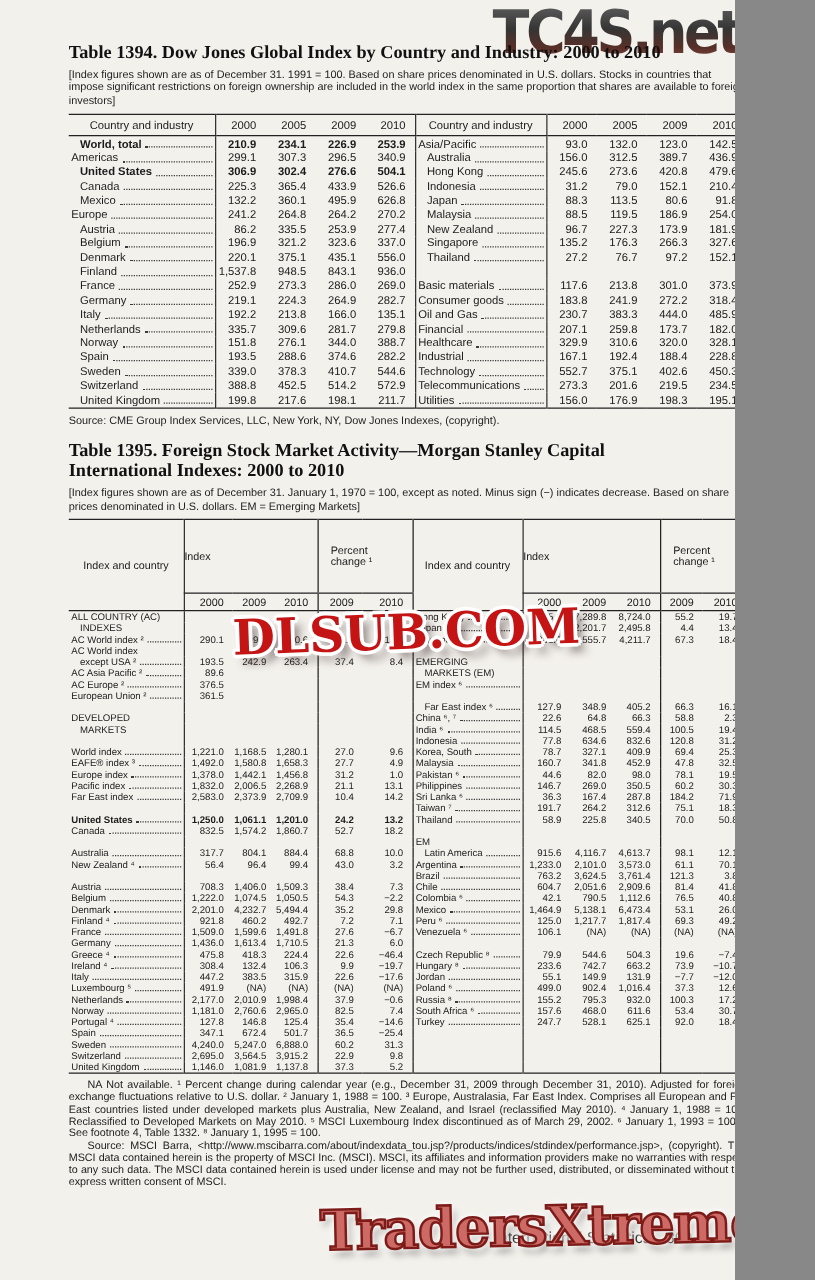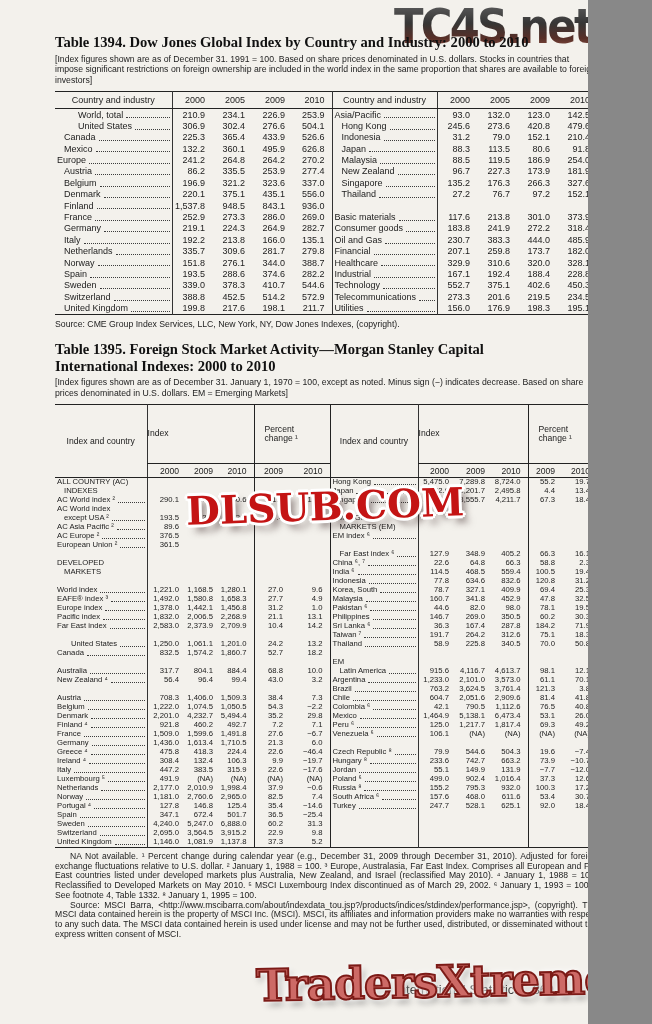--- a/index.html
+++ b/index.html
@@ -22,21 +22,21 @@
   .t1395 .grp-pct{padding:18px 10px;}
   .t1395 .lblh{border-bottom:1.5px solid #222;vertical-align:middle;text-align:center;}
   .t1395 .yrs th{border-bottom:1.5px solid #222;height:13px;}
   .t1394 .lblh{vertical-align:middle;text-align:center;}
   .num{text-align:right;padding-right:7px;}
   .t1395 tbody td{height:9px;font-size:7.7px;line-height:8.9px;}
   .vsep{border-left:1px solid #333;}
   .t1394 .hsep{border-left:1px solid #333;}
   .t1395 .hsep{border-left:1.5px solid #222;}
   .gsep{border-left:1.5px solid #222;}
-  .b{font-weight:normal;margin-left:14px;}
+  .b{font-weight:bold;}
   .labwrap{display:flex;align-items:flex-end;white-space:nowrap;overflow:hidden;}
   .labwrap .txt{flex:0 0 auto;}
   .ind0{padding-left:2px;}
   .ind1{padding-left:9px;}
   .lead{flex:1 1 auto;min-width:5px;border-bottom:1px dotted #3c3c3c;margin:0 2px 2px 3px;}
 
   .src{font-size:8.7px;margin-top:4px;text-align:left;color:#222;}
   .t2title{margin-top:12px;}
   .fnblock{margin-top:4px;font-size:8.6px;line-height:9.7px;text-align:justify;color:#222;}
   .fnblock p{margin:0;text-indent:15px;}
@@ -118,20 +118,42 @@
             <td class="lbl hsep">
               <div class="labwrap ind0">
                 <span class="txt">Asia/Pacific</span>
                 <span class="lead"></span>
               </div>
             </td>
             <td class="num vsep">93.0</td>
             <td class="num">132.0</td>
             <td class="num">123.0</td>
             <td class="num">142.5</td>
+          </tr>
+          <tr>
+            <td class="lbl">
+              <div class="labwrap ind0">
+                <span class="txt">Americas</span>
+                <span class="lead"></span>
+              </div>
+            </td>
+            <td class="num vsep">299.1</td>
+            <td class="num">307.3</td>
+            <td class="num">296.5</td>
+            <td class="num">340.9</td>
+            <td class="lbl hsep">
+              <div class="labwrap ind1">
+                <span class="txt">Australia</span>
+                <span class="lead"></span>
+              </div>
+            </td>
+            <td class="num vsep">156.0</td>
+            <td class="num">312.5</td>
+            <td class="num">389.7</td>
+            <td class="num">436.9</td>
           </tr>
           <tr>
             <td class="lbl">
               <div class="labwrap ind1 b">
                 <span class="txt">United States</span>
                 <span class="lead"></span>
               </div>
             </td>
             <td class="num vsep b">306.9</td>
             <td class="num b">302.4</td>

